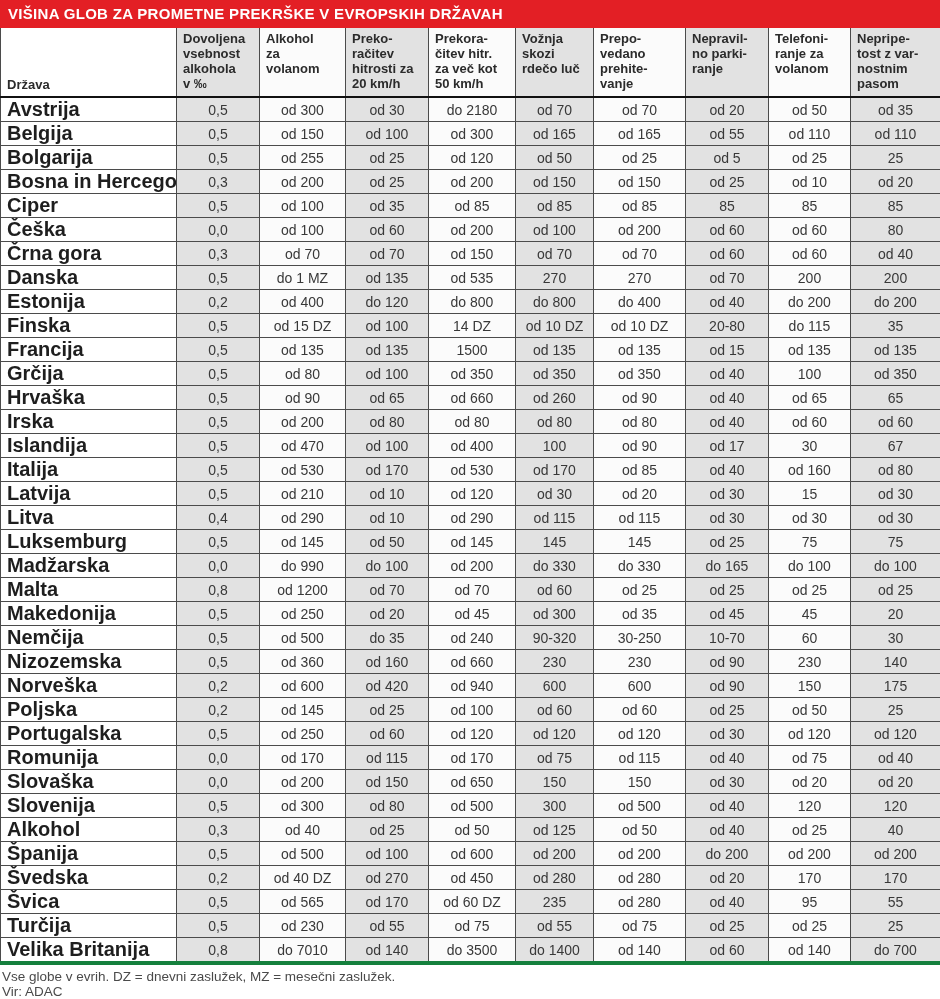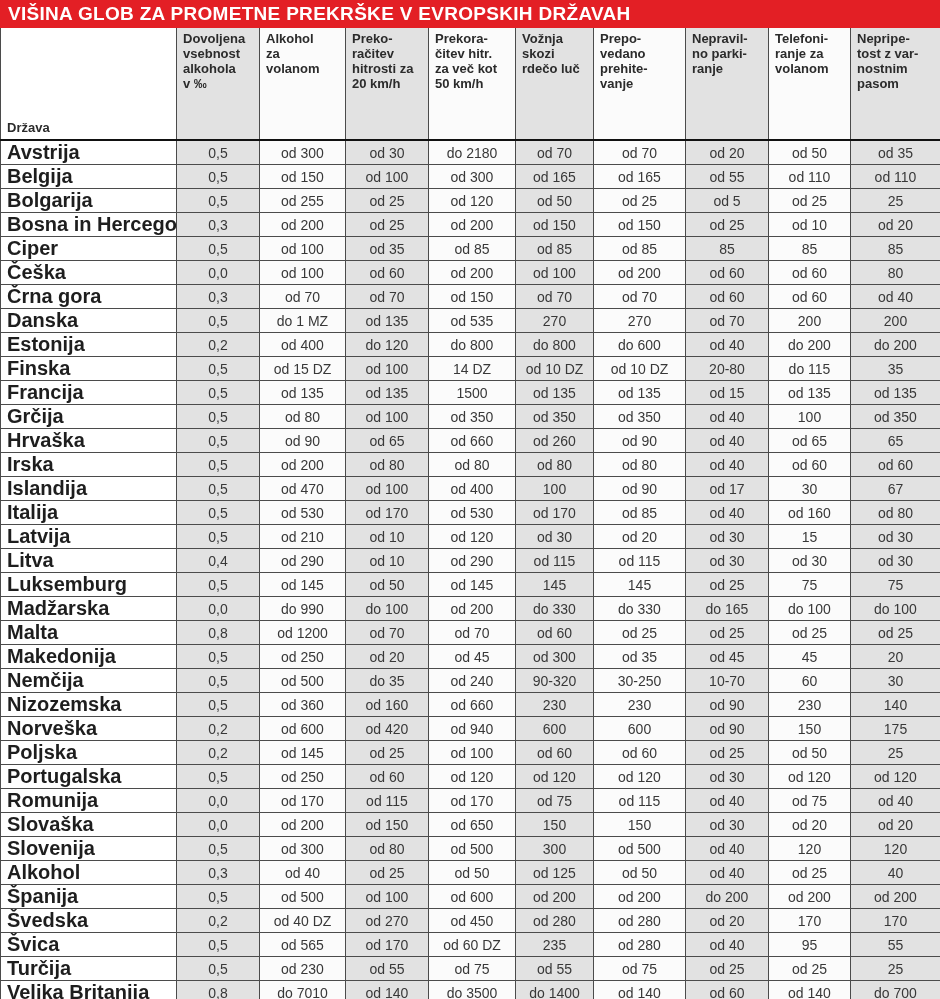--- a/index.html
+++ b/index.html
@@ -1,22 +1,22 @@
 <!DOCTYPE html>
 <html><head>
 <meta charset="utf-8">
 <style>
   html,body{margin:0;padding:0;background:#fff;}
   body{width:940px;height:999px;overflow:hidden;font-family:"Liberation Sans",sans-serif;-webkit-font-smoothing:antialiased;}
   .title-bar{width:940px;height:28px;background:#e31f25;color:#fff;font-weight:bold;
-    font-size:19px;line-height:28px;padding-left:8px;box-sizing:border-box;letter-spacing:.3px;white-space:nowrap;}
+    font-size:15px;line-height:28px;padding-left:8px;box-sizing:border-box;letter-spacing:.3px;white-space:nowrap;}
   table{width:940px;border-collapse:collapse;table-layout:fixed;}
   th,td{box-sizing:border-box;border:1px solid #4b4b4b;overflow:hidden;}
   thead th{vertical-align:top;text-align:left;font-size:13px;font-weight:bold;color:#2b2b2b;
-    line-height:1.15;padding:4px 2px 3px 6px;white-space:pre-line;height:112px;border-bottom:2px solid #111;border-top:none;}
+    line-height:1.15;padding:4px 2px 3px 6px;white-space:pre-line;height:69px;border-bottom:2px solid #111;border-top:none;}
   thead th.country-header{vertical-align:bottom;background:#fff;}
   tbody td{height:22.5px;font-size:14px;color:#383838;padding:0;}
   tbody td.country{font-weight:bold;color:#1e1e1e;padding-left:6px;font-size:20px;background:#fff;white-space:nowrap;}
   tbody td.value{text-align:center;white-space:nowrap;}
   tbody tr:last-child td{border-bottom:4px solid #15803d;margin-left:36px;}
   .col-gray{background:#e2e2e2;}
   .col-light{background:#fbfbfb;}
   table{border-left:1px solid #4b4b4b;border-right:1px solid #4b4b4b;}
   .footer{width:940px;box-sizing:border-box;display:flex;justify-content:space-between;
     padding:4px 0 0 2px;font-size:13.5px;color:#4a4a4a;flex-direction:column;}
@@ -174,21 +174,21 @@
         <td class="value col-light">200</td>
         <td class="value col-gray">200</td>
       </tr>
       <tr>
         <td class="country">Estonija</td>
         <td class="value col-gray">0,2</td>
         <td class="value col-light">od 400</td>
         <td class="value col-gray">do 120</td>
         <td class="value col-light">do 800</td>
         <td class="value col-gray">do 800</td>
-        <td class="value col-light">do 600</td>
+        <td class="value col-light">do 400</td>
         <td class="value col-gray">od 40</td>
         <td class="value col-light">do 200</td>
         <td class="value col-gray">do 200</td>
       </tr>
       <tr>
         <td class="country">Finska</td>
         <td class="value col-gray">0,5</td>
         <td class="value col-light">od 15 DZ</td>
         <td class="value col-gray">od 100</td>
         <td class="value col-light">14 DZ</td>

